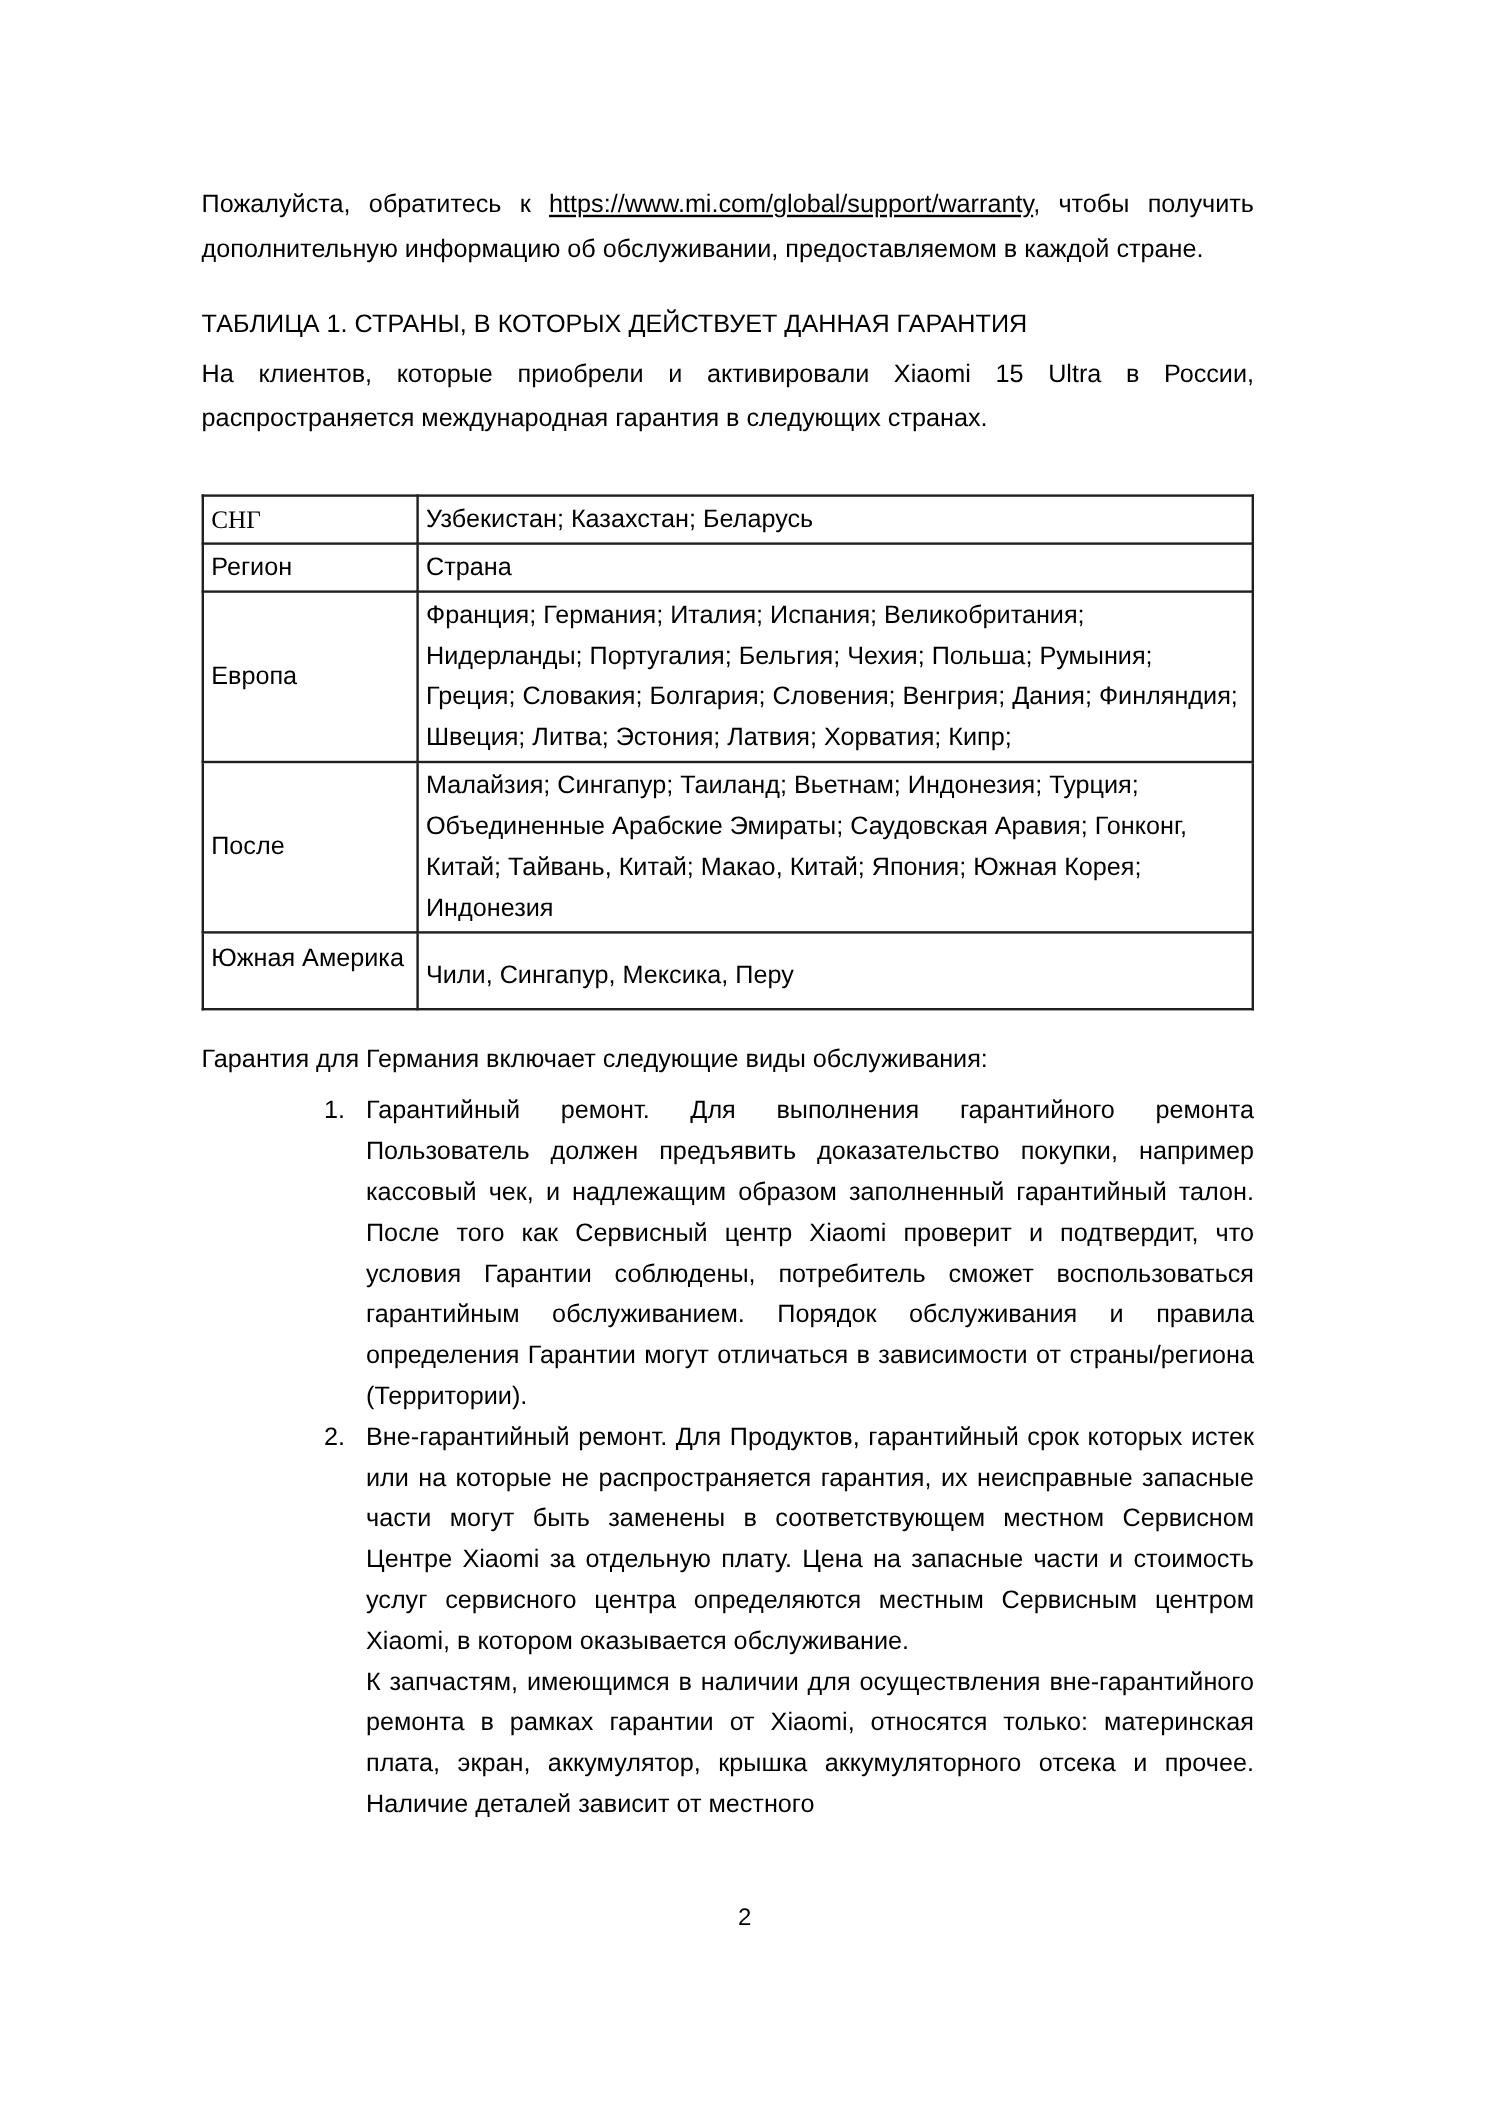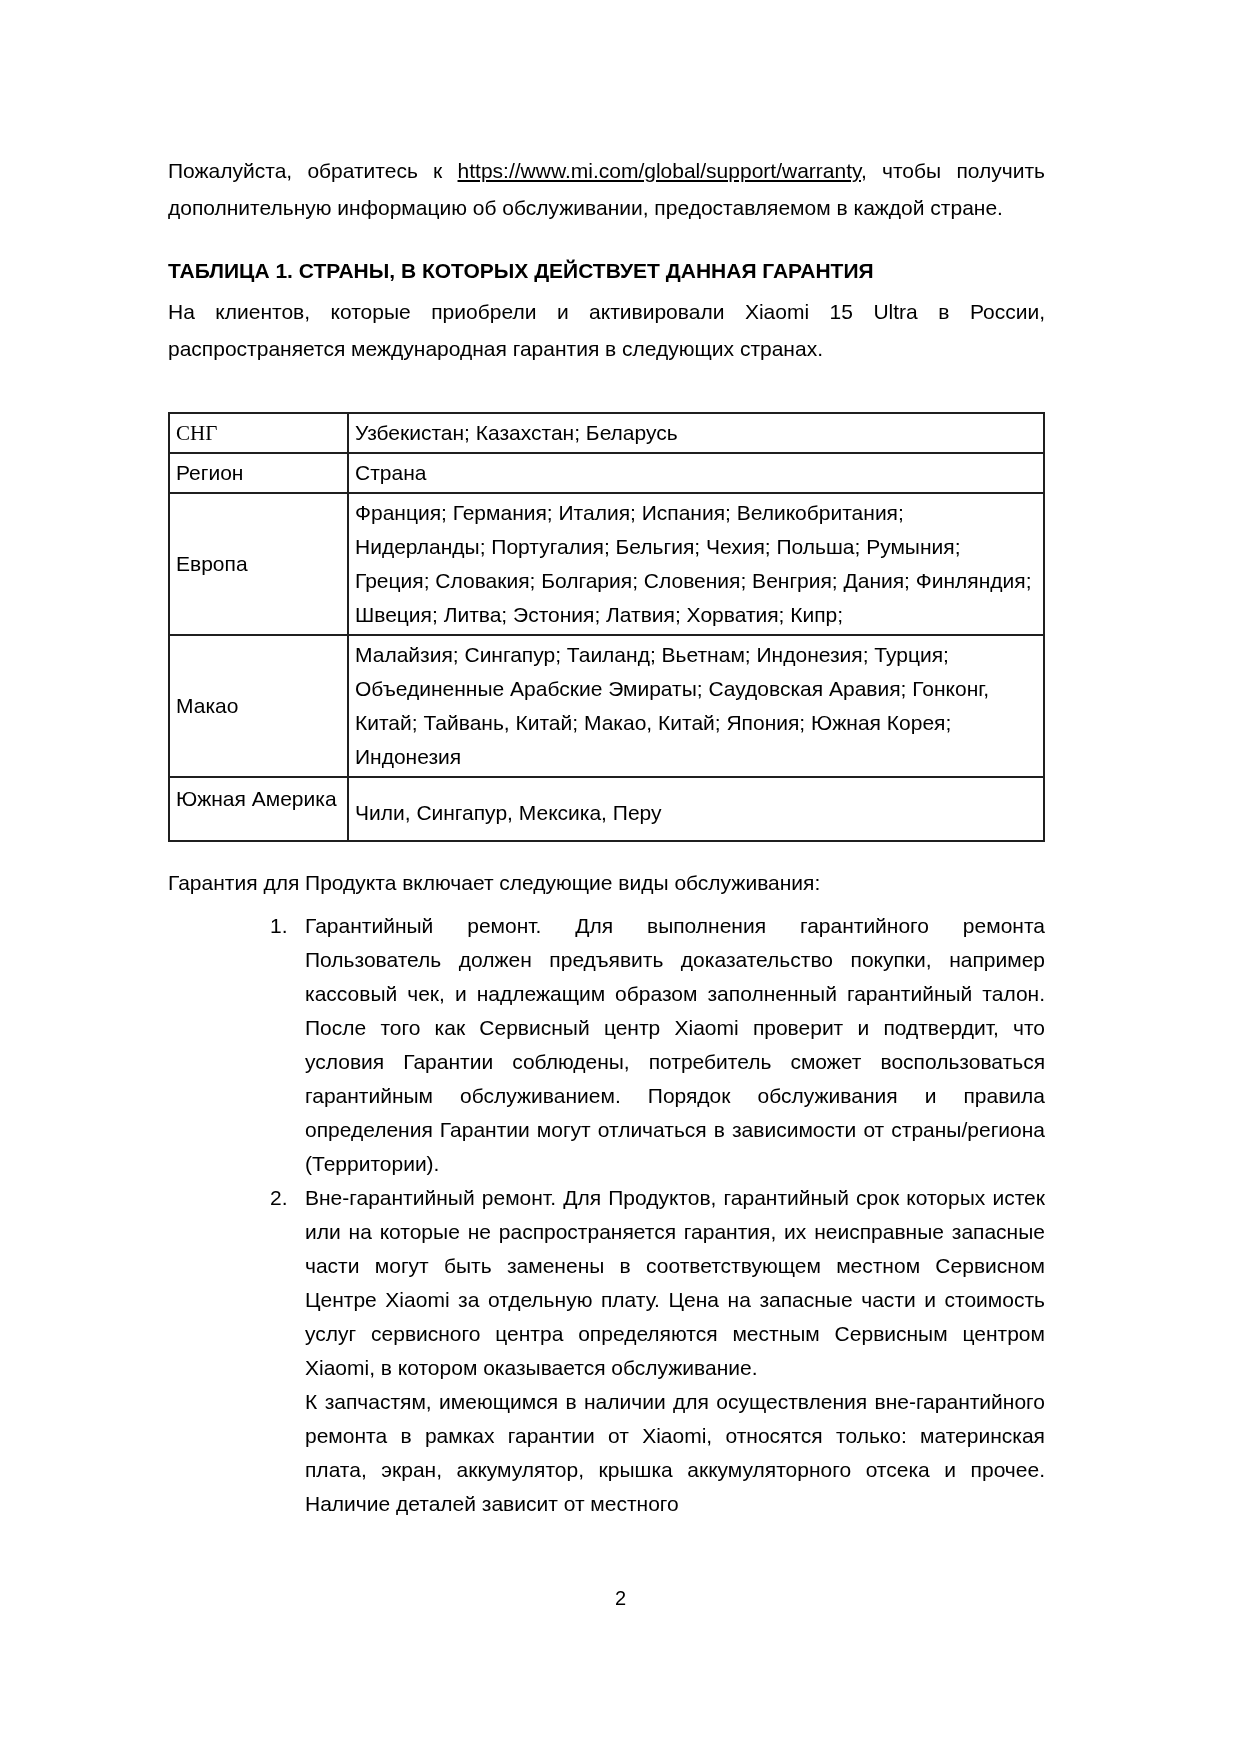--- a/index.html
+++ b/index.html
@@ -19,21 +19,21 @@
     top: 152px;
     width: 877px;
   }
   p { margin: 0; line-height: 37px; text-align: justify; }
   .intro-paragraph { }
   .link { text-decoration: underline; color: #000000; cursor: pointer; }
   .table-heading {
     margin-top: 26px;
     line-height: 37px;
     text-align: left;
-    font-weight: bold;
+    font-weight: normal;
     font-size: 21px;
   }
   .table-description { margin-top: 4px; }
 
   table.countries {
     border-collapse: collapse;
     margin-top: 45px;
     width: 875px;
     table-layout: fixed;
   }
@@ -109,31 +109,31 @@
       </tr>
       <tr>
         <th>Регион</th>
         <th>Страна</th>
       </tr>
       <tr>
         <td class="region-cell">Европа</td>
         <td class="country-cell justify-cell">Франция; Германия; Италия; Испания; Великобритания; Нидерланды; Португалия; Бельгия; Чехия; Польша; Румыния; Греция; Словакия; Болгария; Словения; Венгрия; Дания; Финляндия; Швеция; Литва; Эстония; Латвия; Хорватия; Кипр;</td>
       </tr>
       <tr>
-        <td class="region-cell">Макао</td>
+        <td class="region-cell">После</td>
         <td class="country-cell justify-cell">Малайзия; Сингапур; Таиланд; Вьетнам; Индонезия; Турция; Объединенные Арабские Эмираты; Саудовская Аравия; Гонконг, Китай; Тайвань, Китай; Макао, Китай; Япония; Южная Корея; Индонезия</td>
       </tr>
       <tr class="row-sa">
         <td class="region-cell">Южная Америка</td>
         <td class="country-cell">Чили, Сингапур, Мексика, Перу</td>
       </tr>
     </tbody>
   </table>
 
-  <p class="services-intro">Гарантия для Продукта включает следующие виды обслуживания:</p>
+  <p class="services-intro">Гарантия для Германия включает следующие виды обслуживания:</p>
 
   <ol class="services-list">
     <li>
       <span class="num">1.</span>
       <p>Гарантийный ремонт. Для выполнения гарантийного ремонта Пользователь должен предъявить доказательство покупки, например кассовый чек, и надлежащим образом заполненный гарантийный талон. После того как Сервисный центр Xiaomi проверит и подтвердит, что условия Гарантии соблюдены, потребитель сможет воспользоваться гарантийным обслуживанием. Порядок обслуживания и правила определения Гарантии могут отличаться в зависимости от страны/региона (Территории).</p>
     </li>
     <li>
       <span class="num">2.</span>
       <p>Вне-гарантийный ремонт. Для Продуктов, гарантийный срок которых истек или на которые не распространяется гарантия, их неисправные запасные части могут быть заменены в соответствующем местном Сервисном Центре Xiaomi за отдельную плату. Цена на запасные части и стоимость услуг сервисного центра определяются местным Сервисным центром Xiaomi, в котором оказывается обслуживание.</p>
       <p>К запчастям, имеющимся в наличии для осуществления вне-гарантийного ремонта в рамках гарантии от Xiaomi, относятся только: материнская плата, экран, аккумулятор, крышка аккумуляторного отсека и прочее. Наличие деталей зависит от местного</p>

